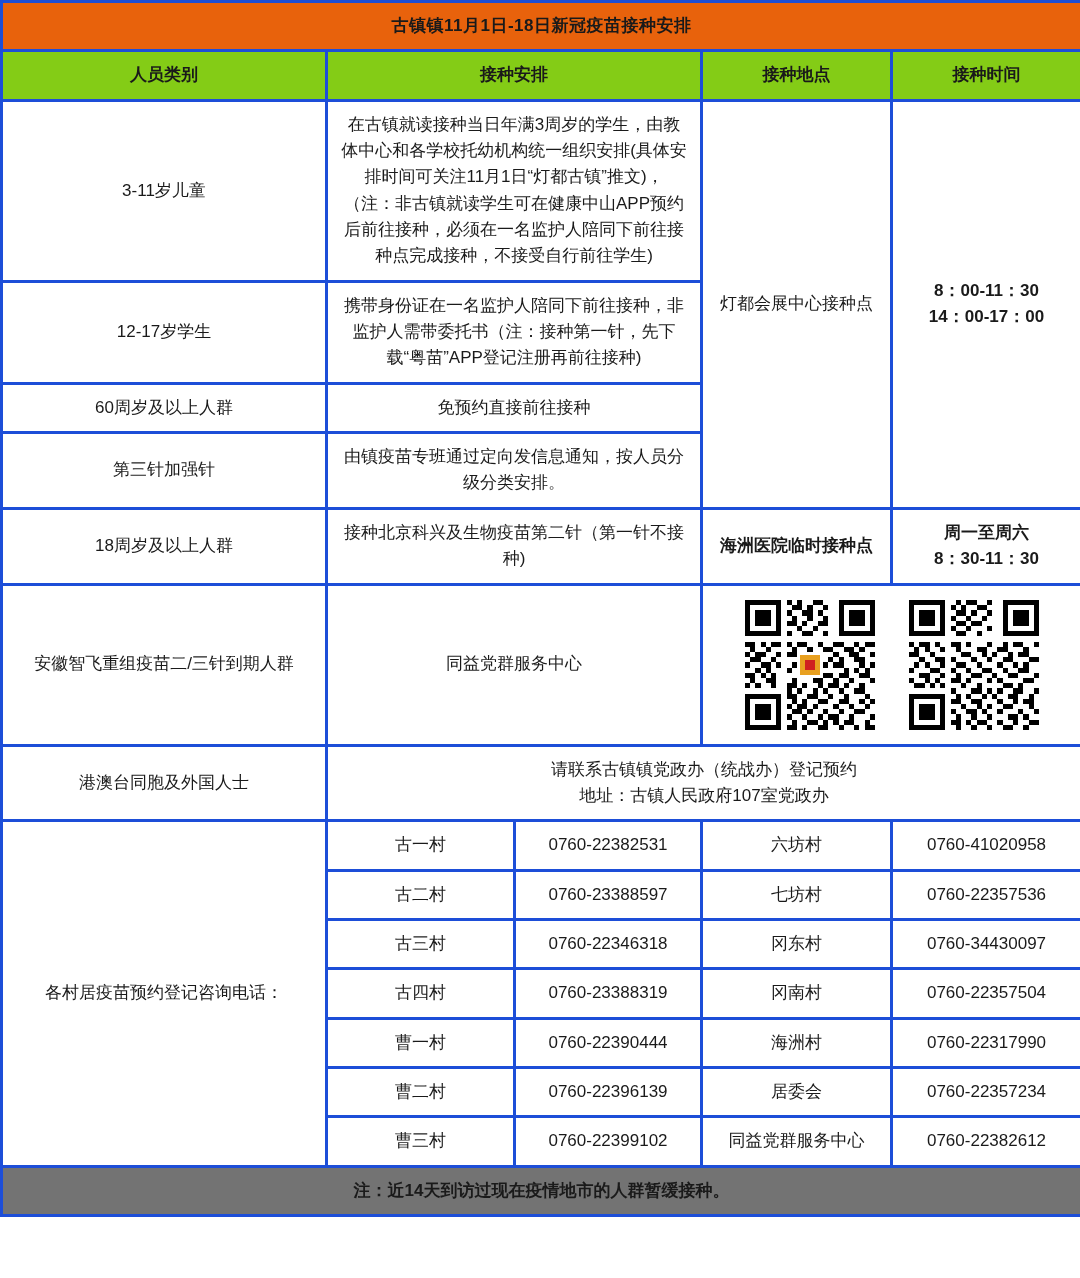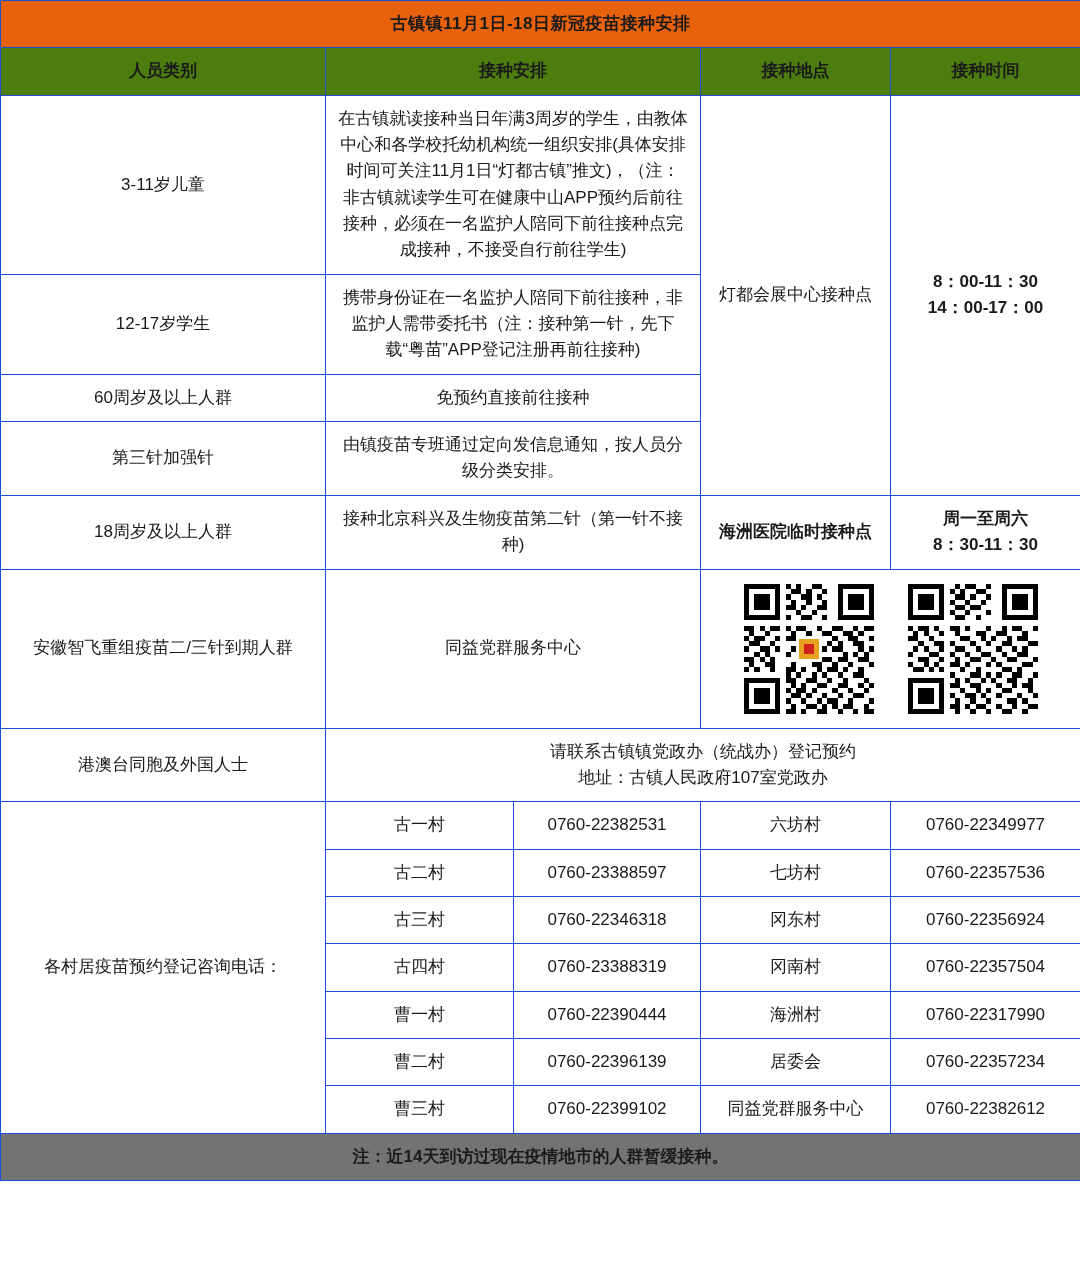--- a/index.html
+++ b/index.html
@@ -15,39 +15,39 @@
     width: 1080px;
     box-sizing: border-box;
     background: #fff;
   }
   table.main {
     width: 1080px;
     border-collapse: collapse;
     table-layout: fixed;
   }
   table.main td, table.main th {
-    border: 1px solid #1d4ed8;
+    border: 3px solid #1d4ed8;
     padding: 10px 12px;
     vertical-align: middle;
     text-align: center;
     font-size: 17px;
     color: #1a1a1a;
     line-height: 1.55;
   }
   .title-row td {
     background: #e8620c;
     color: #ffffff;
     font-size: 20px;
     font-weight: bold;
     padding: 16px 10px;
     border: 1px solid #e8620c;
     letter-spacing: 0.5px;
   }
   .head-row td {
-    background: #4d7c0f;
+    background: #84cc16;
     font-weight: bold;
     font-size: 18px;
     color: #111;
     padding: 17px 8px;
   }
   .time-red {
     color: #e8131a;
     font-weight: bold;
     font-size: 18px;
     line-height: 1.7;
@@ -474,33 +474,33 @@
         <td>港澳台同胞及外国人士</td>
         <td colspan="4" class="multiline">请联系古镇镇党政办（统战办）登记预约
 地址：古镇人民政府107室党政办</td>
       </tr>
 
       <tr>
         <td rowspan="7" class="contact-head">各村居疫苗预约登记咨询电话：</td>
         <td class="village-cell">古一村</td>
         <td class="phone-cell">0760-22382531</td>
         <td class="village-cell">六坊村</td>
-        <td class="phone-cell">0760-22349977</td>
+        <td class="phone-cell">0760-41020958</td>
       </tr>
       <tr>
         <td class="village-cell">古二村</td>
         <td class="phone-cell">0760-23388597</td>
         <td class="village-cell">七坊村</td>
         <td class="phone-cell">0760-22357536</td>
       </tr>
       <tr>
         <td class="village-cell">古三村</td>
         <td class="phone-cell">0760-22346318</td>
         <td class="village-cell">冈东村</td>
-        <td class="phone-cell">0760-22356924</td>
+        <td class="phone-cell">0760-34430097</td>
       </tr>
       <tr>
         <td class="village-cell">古四村</td>
         <td class="phone-cell">0760-23388319</td>
         <td class="village-cell">冈南村</td>
         <td class="phone-cell">0760-22357504</td>
       </tr>
       <tr>
         <td class="village-cell">曹一村</td>
         <td class="phone-cell">0760-22390444</td>

